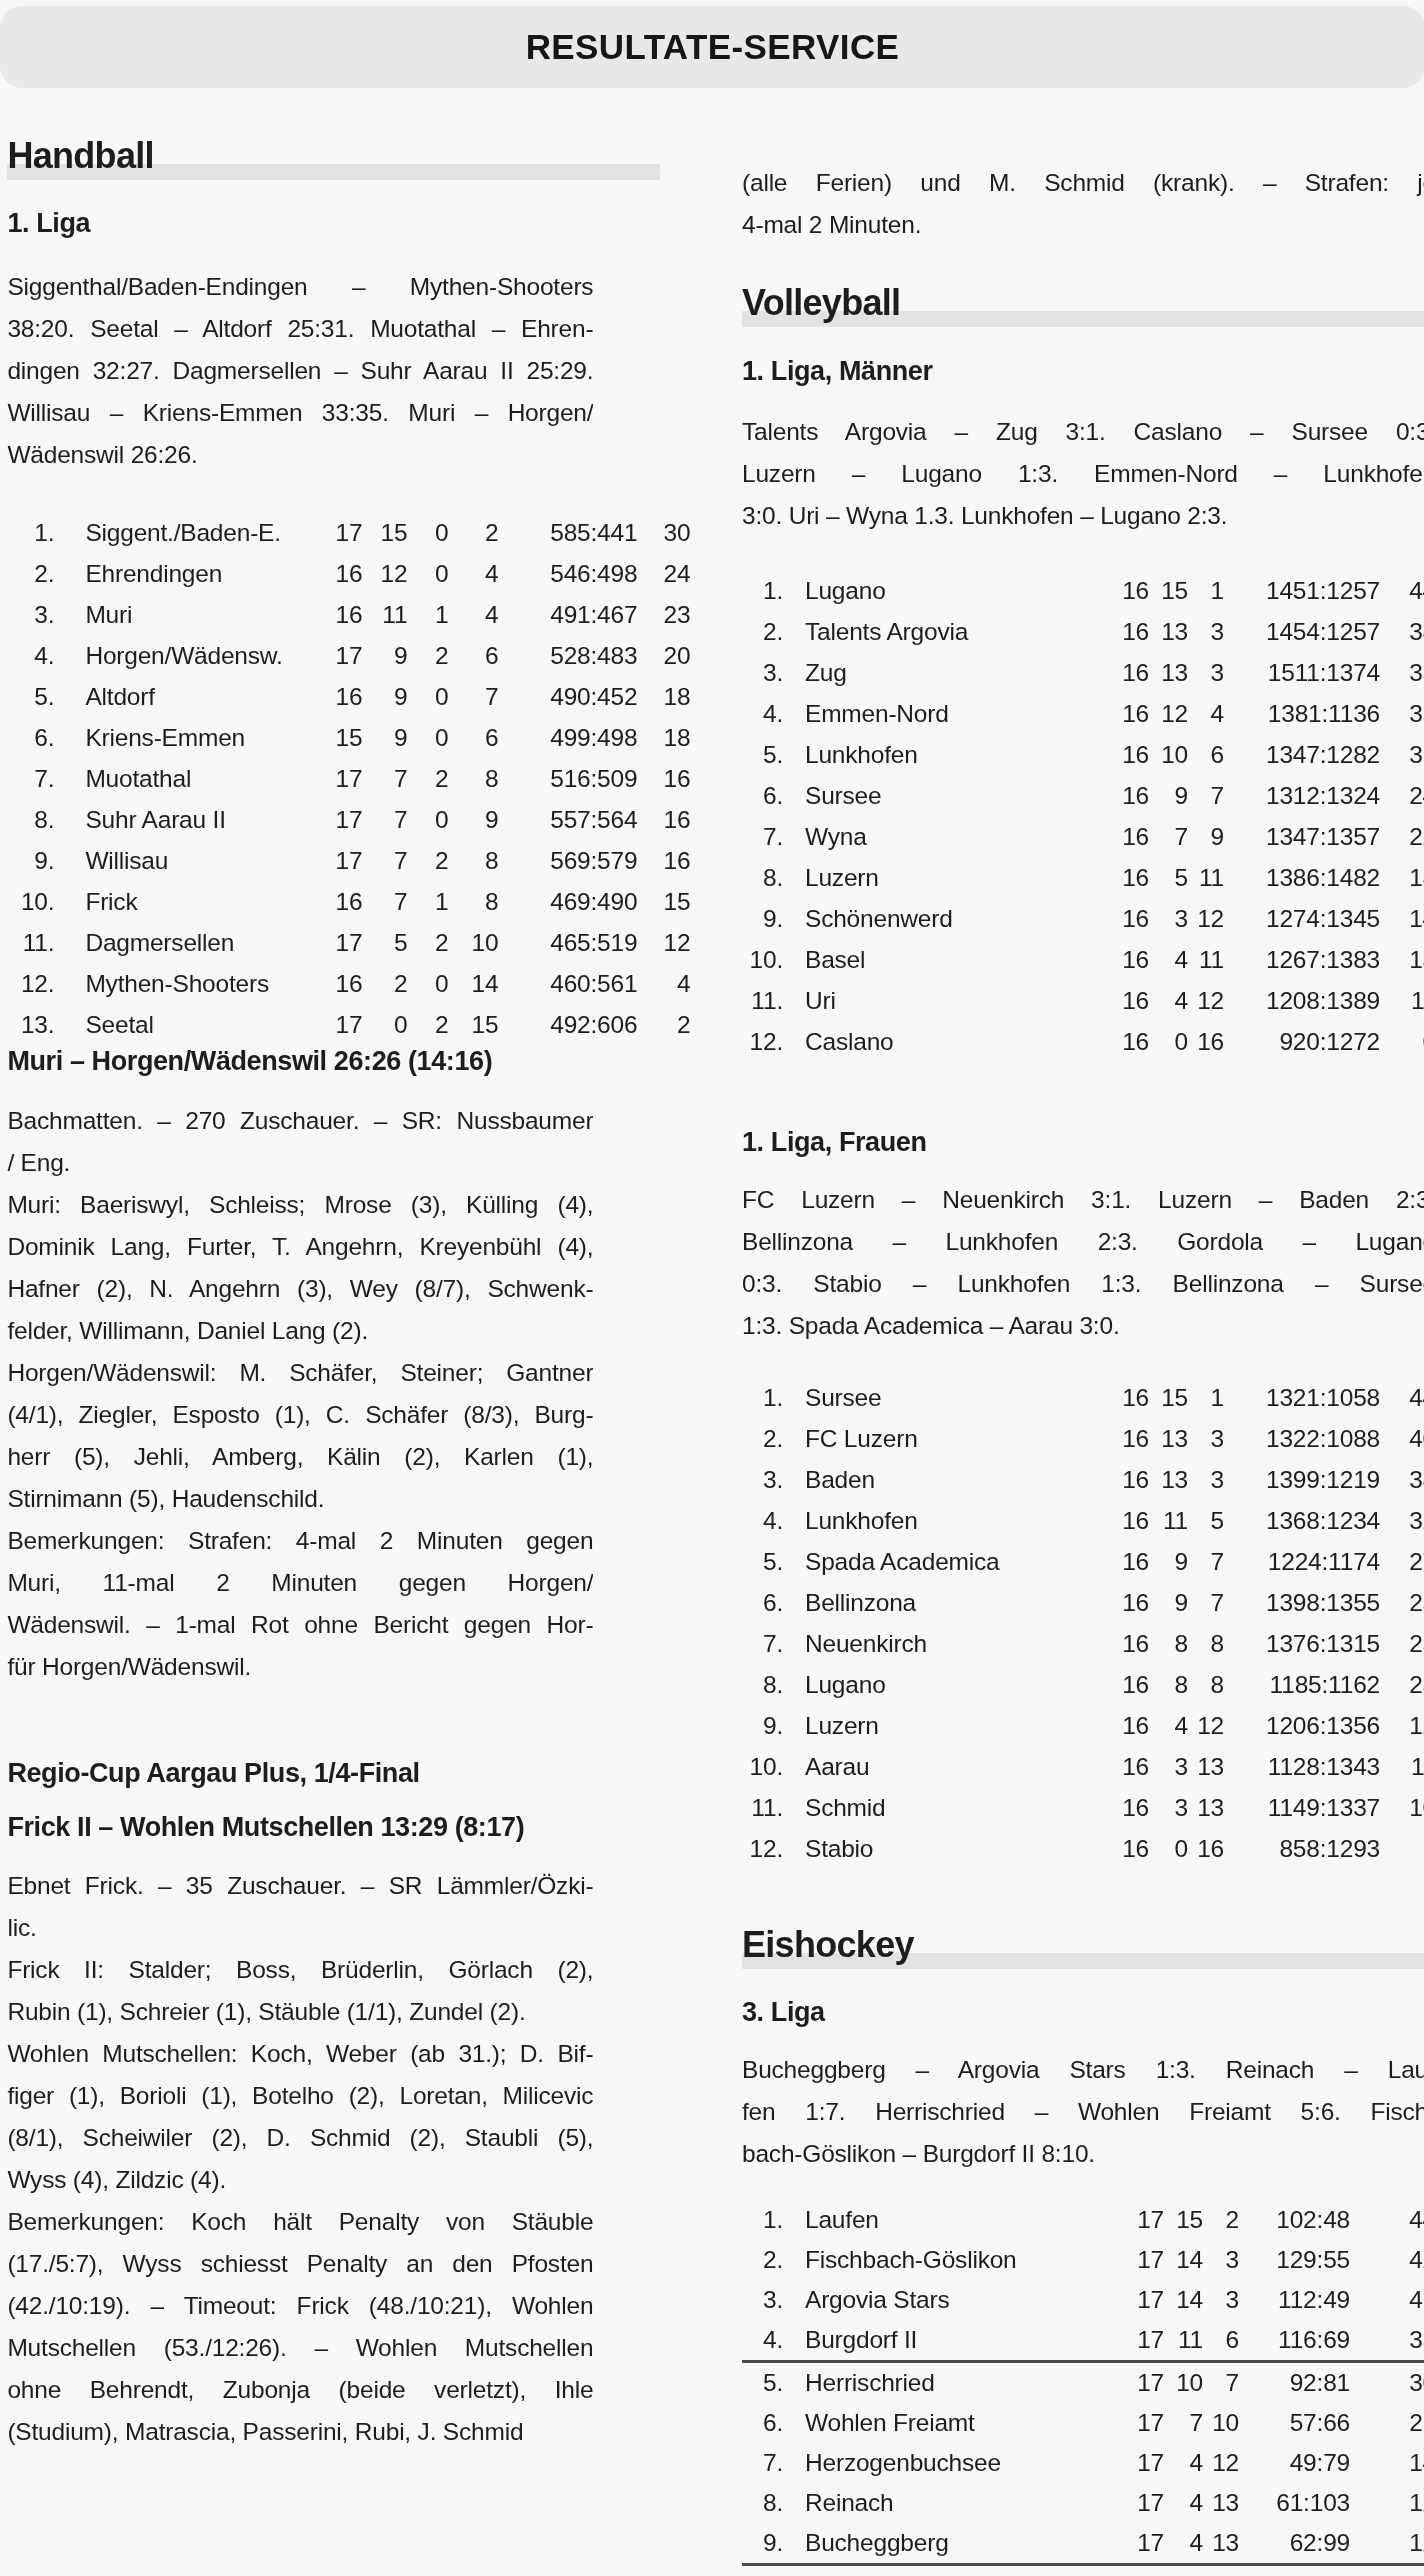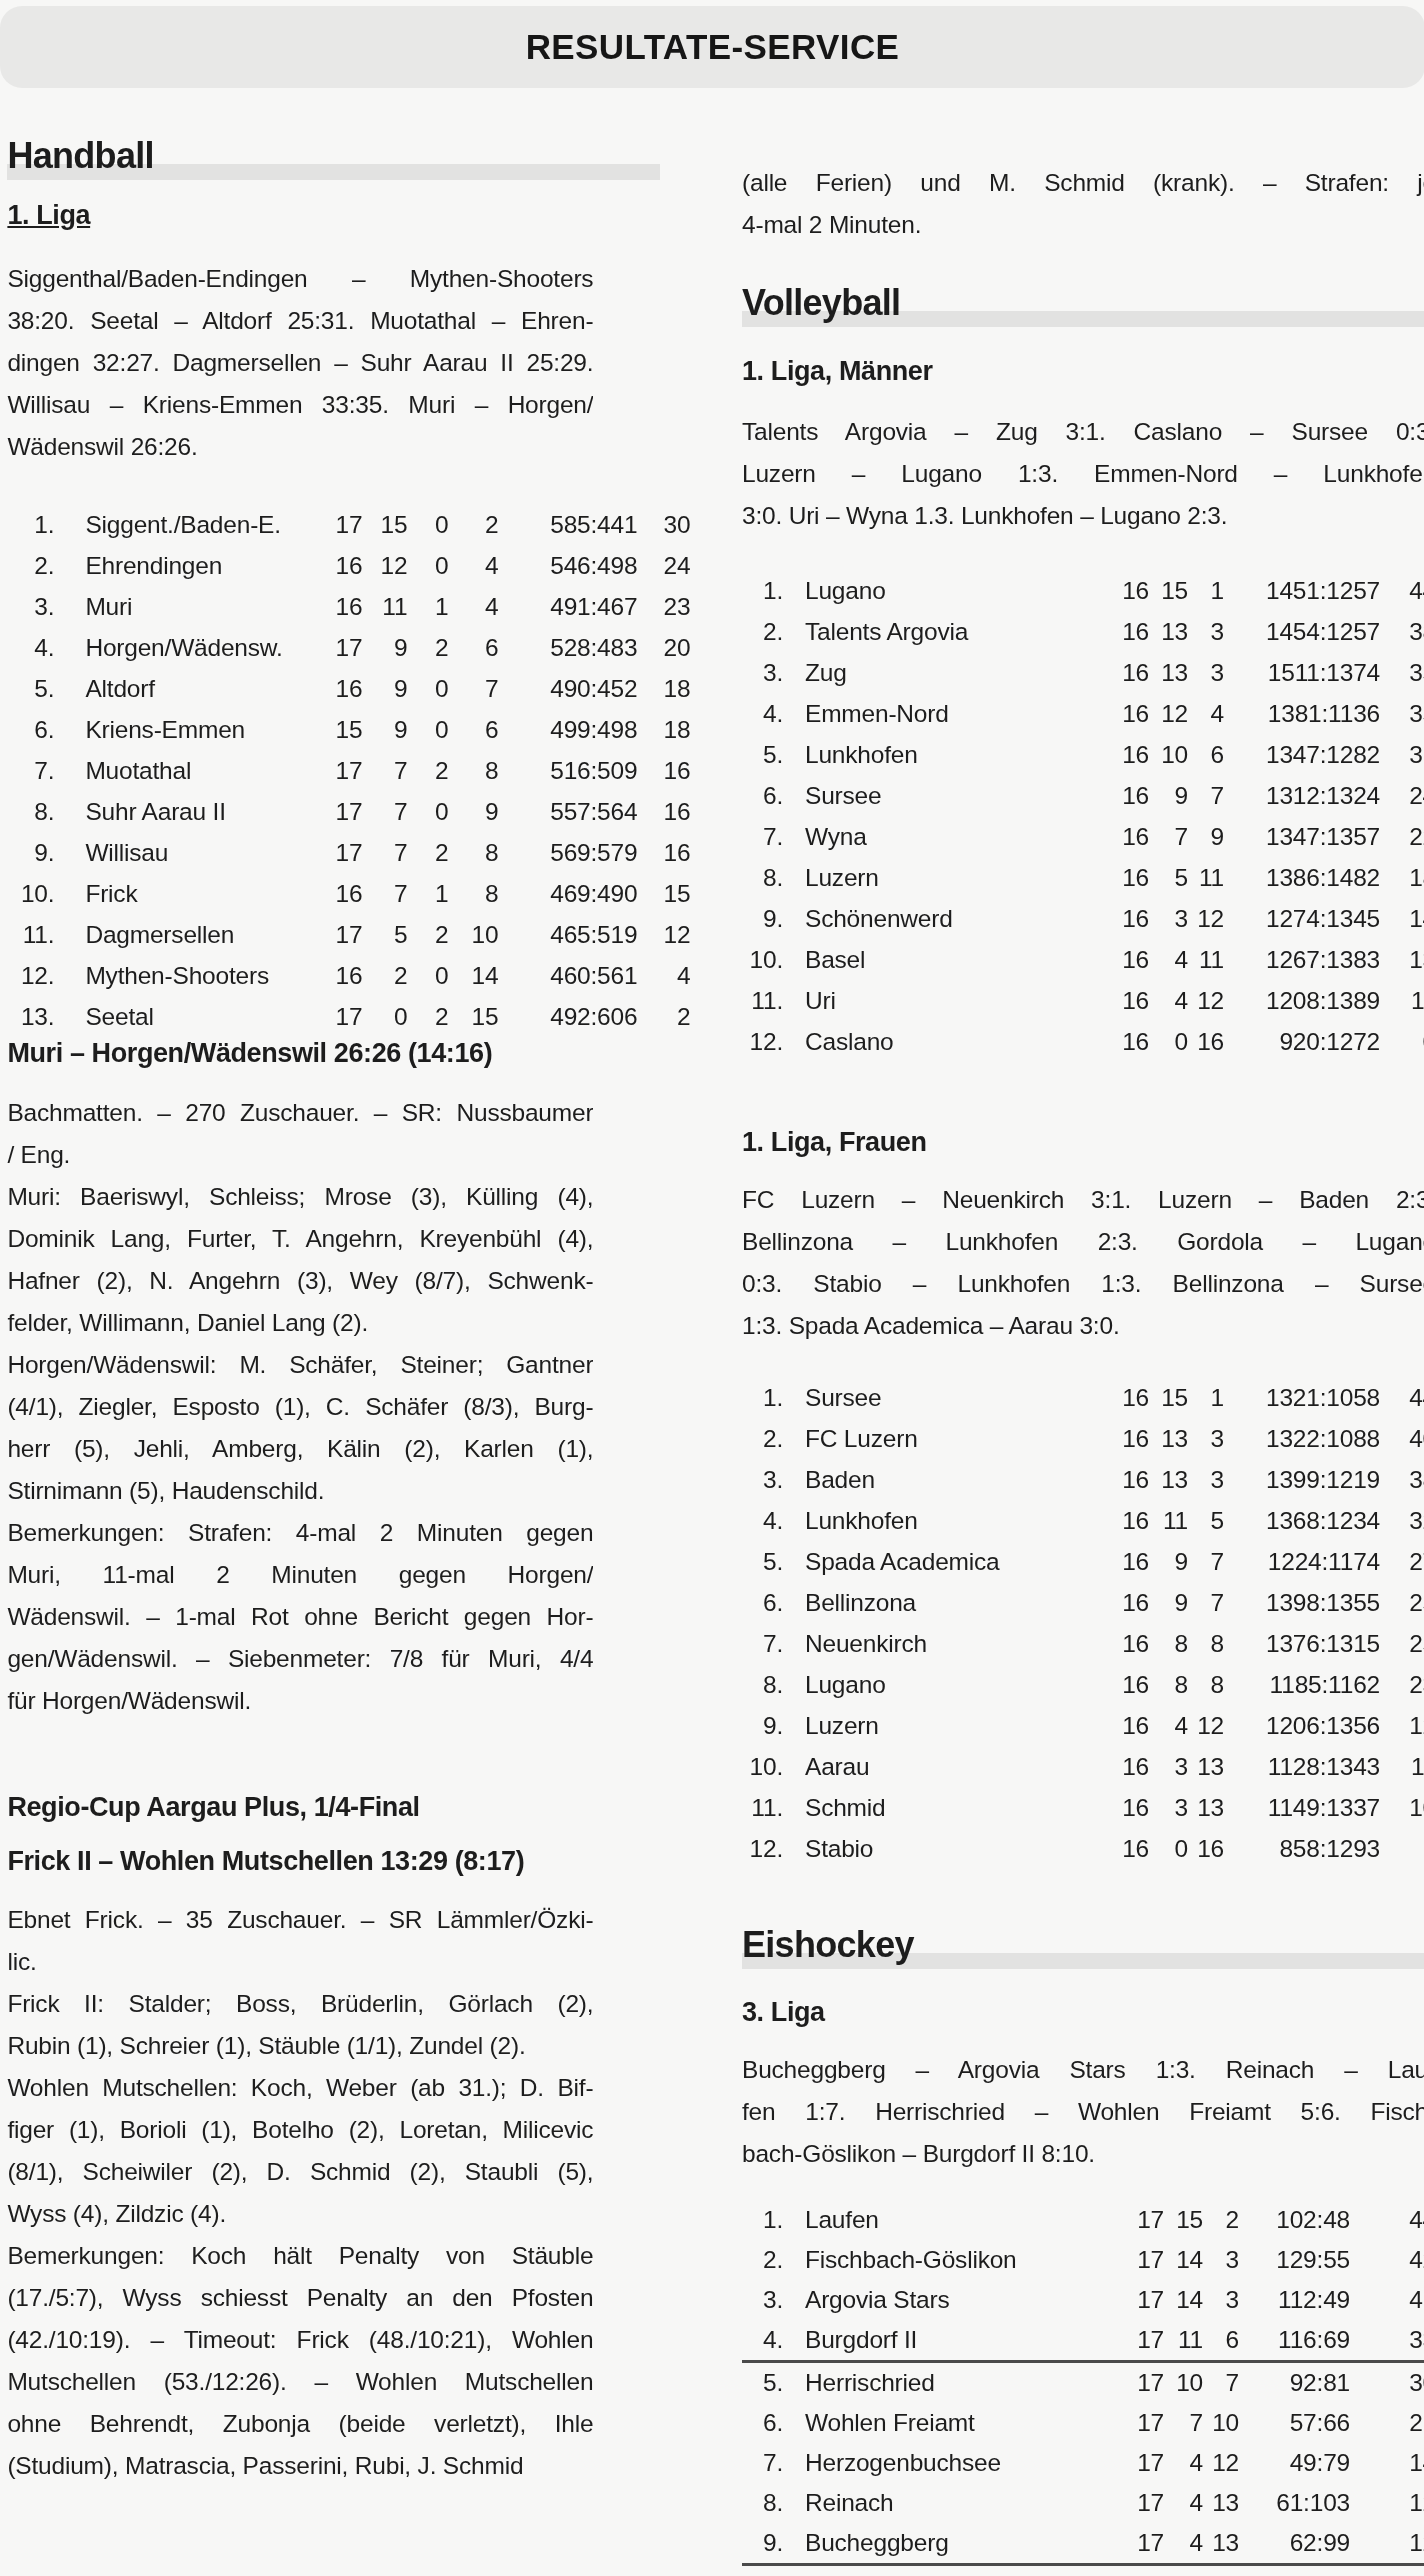--- a/index.html
+++ b/index.html
@@ -72,21 +72,21 @@
   <div class="mast-title">RESULTATE-SERVICE</div>
 </div>
 
 <div class="col col-left">
 
   <div class="shead" style="margin-top:45px;">
     <span class="hbar"></span>
     <span class="htxt">Handball</span>
   </div>
 
-  <div class="subhead" style="margin-top:22px;text-decoration:underline;">1. Liga</div>
+  <div class="subhead" style="margin-top:30px;">1. Liga</div>
 
   <div class="para w790" style="margin-top:27px;">
 
   <div class="ln">Siggenthal/Baden-Endingen – Mythen-Shooters</div>
       <div class="ln">38:20. Seetal – Altdorf 25:31. Muotathal – Ehren-</div>
       <div class="ln">dingen 32:27. Dagmersellen – Suhr Aarau II 25:29.</div>
       <div class="ln">Willisau – Kriens-Emmen 33:35. Muri – Horgen/</div>
       <div class="ln last">Wädenswil 26:26.</div>
     </div>
 
@@ -242,21 +242,20 @@
   <div class="ln">Horgen/Wädenswil: M. Schäfer, Steiner; Gantner</div>
       <div class="ln">(4/1), Ziegler, Esposto (1), C. Schäfer (8/3), Burg-</div>
       <div class="ln">herr (5), Jehli, Amberg, Kälin (2), Karlen (1),</div>
       <div class="ln last">Stirnimann (5), Haudenschild.</div>
     </div>
   <div class="para w790">
 
   <div class="ln">Bemerkungen: Strafen: 4-mal 2 Minuten gegen</div>
       <div class="ln">Muri, 11-mal 2 Minuten gegen Horgen/</div>
       <div class="ln">Wädenswil. – 1-mal Rot ohne Bericht gegen Hor-</div>
-      <div class="ln">gen/Wädenswil. – Siebenmeter: 7/8 für Muri, 4/4</div>
       <div class="ln last">für Horgen/Wädenswil.</div>
     </div>
 
   <div class="subhead" style="margin-top:70px;">Regio-Cup Aargau Plus, 1/4-Final</div>
   <div class="matchhead" style="margin-top:22px;">Frick II – Wohlen Mutschellen 13:29 (8:17)</div>
   <div class="para w790" style="margin-top:21px;">
 
   <div class="ln">Ebnet Frick. – 35 Zuschauer. – SR Lämmler/Özki-</div>
       <div class="ln last">lic.</div>
     </div>

